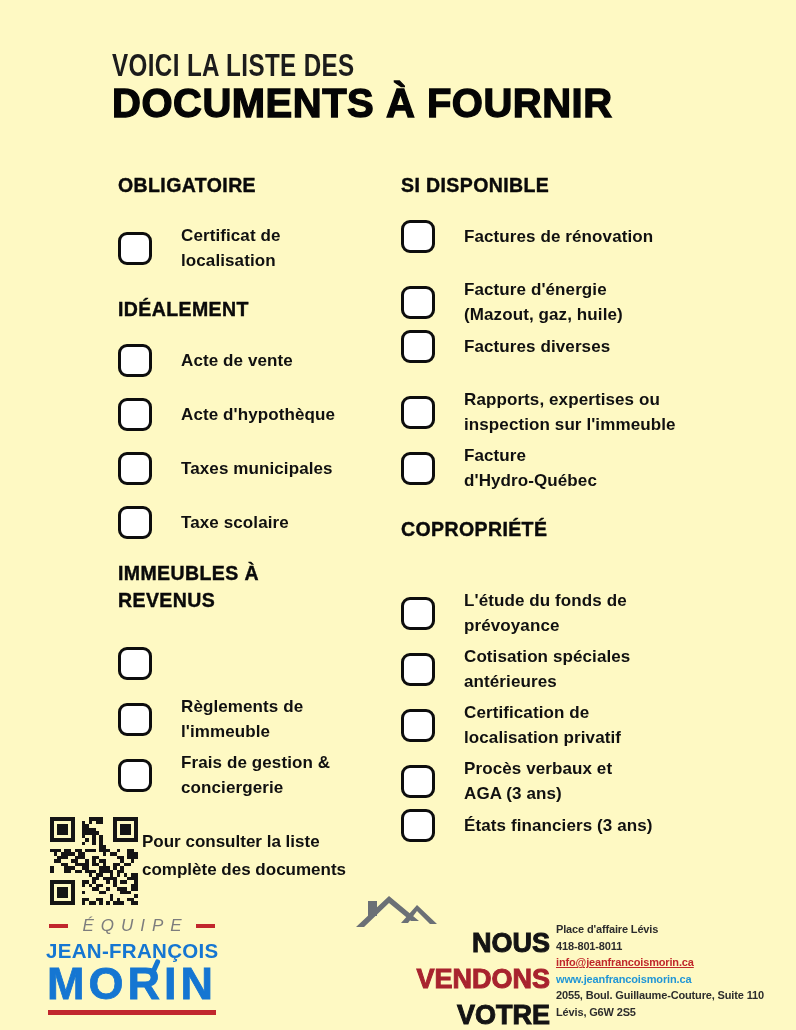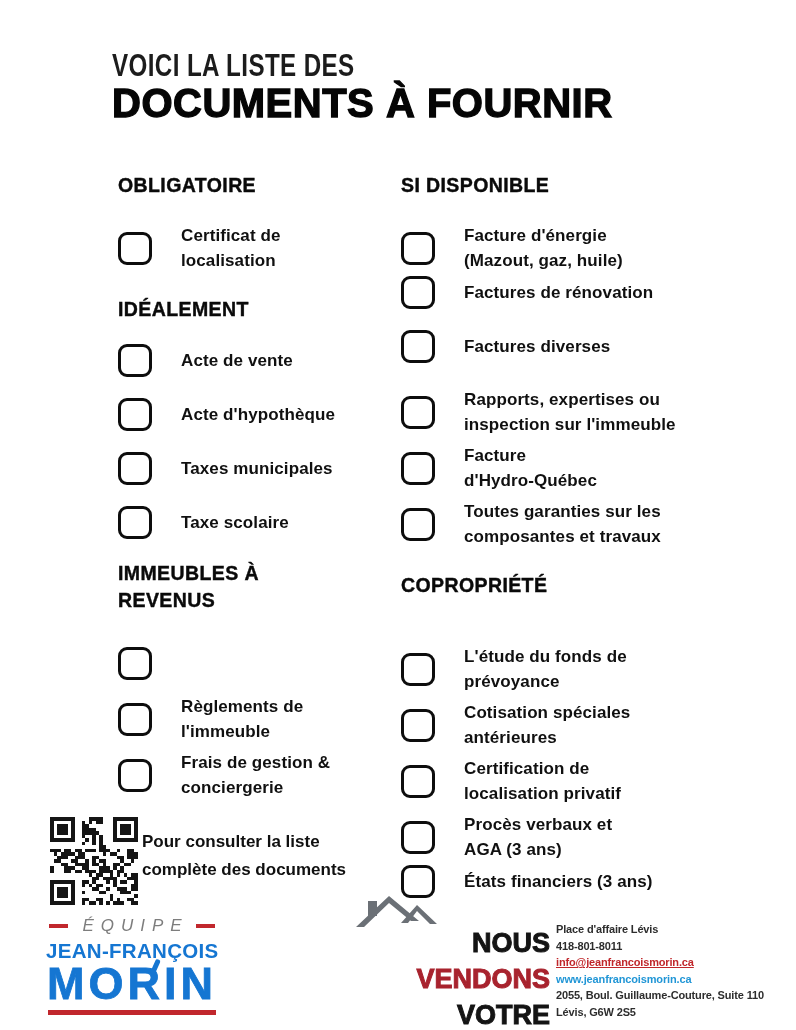--- a/index.html
+++ b/index.html
@@ -1,20 +1,20 @@
 <!DOCTYPE html>
 <html><head>
 <meta charset="utf-8">
 <style>
   * { margin:0; padding:0; box-sizing:border-box; }
   html,body { background:#e8e8e8; }
   body { font-family:"Liberation Sans", sans-serif; }
   .page {
     position:relative; width:796px; height:1030px; margin:0 auto;
-    background:#ffffff; overflow:hidden; color:#101010;
+    background:#fef9c3; overflow:hidden; color:#101010;
   }
 
   
   .title-block { position:absolute; left:112px; top:50px; }
   .title-small {
     font-size:31px; font-weight:600; color:#1c1c1c; letter-spacing:.5px;
     transform:scaleX(.78); transform-origin:left center; white-space:nowrap;
     line-height:32px;
   }
   .title-big {
@@ -148,47 +148,42 @@
         <div class="check-row two-line">
           <span class="checkbox"></span>
           <span class="check-label">Frais de gestion &amp;
 conciergerie</span>
         </div>
       </div>
     </div>
   <div class="col col-right">
       <div class="section">
         <div class="section-heading">SI DISPONIBLE</div>
+        <div class="check-row">
+          <span class="checkbox"></span>
+          <span class="check-label">Factures de rénovation</span>
+        </div>
         <div class="check-row two-line">
           <span class="checkbox"></span>
           <span class="check-label">Facture d'énergie
 (Mazout, gaz, huile)</span>
         </div>
         <div class="check-row">
           <span class="checkbox"></span>
-          <span class="check-label">Factures de rénovation</span>
-        </div>
-        <div class="check-row">
-          <span class="checkbox"></span>
           <span class="check-label">Factures diverses</span>
         </div>
         <div class="check-row two-line">
           <span class="checkbox"></span>
           <span class="check-label">Rapports, expertises ou
 inspection sur l'immeuble</span>
         </div>
         <div class="check-row two-line">
           <span class="checkbox"></span>
           <span class="check-label">Facture
 d'Hydro-Québec</span>
-        </div>
-        <div class="check-row two-line">
-          <span class="checkbox"></span>
-          <span class="check-label">Toutes garanties sur les
-composantes et travaux</span>
         </div>
       </div>
       <div class="section">
         <div class="section-heading">COPROPRIÉTÉ</div>
         <div class="check-row two-line">
           <span class="checkbox"></span>
           <span class="check-label">L'étude du fonds de
 prévoyance</span>
         </div>
         <div class="check-row two-line">

